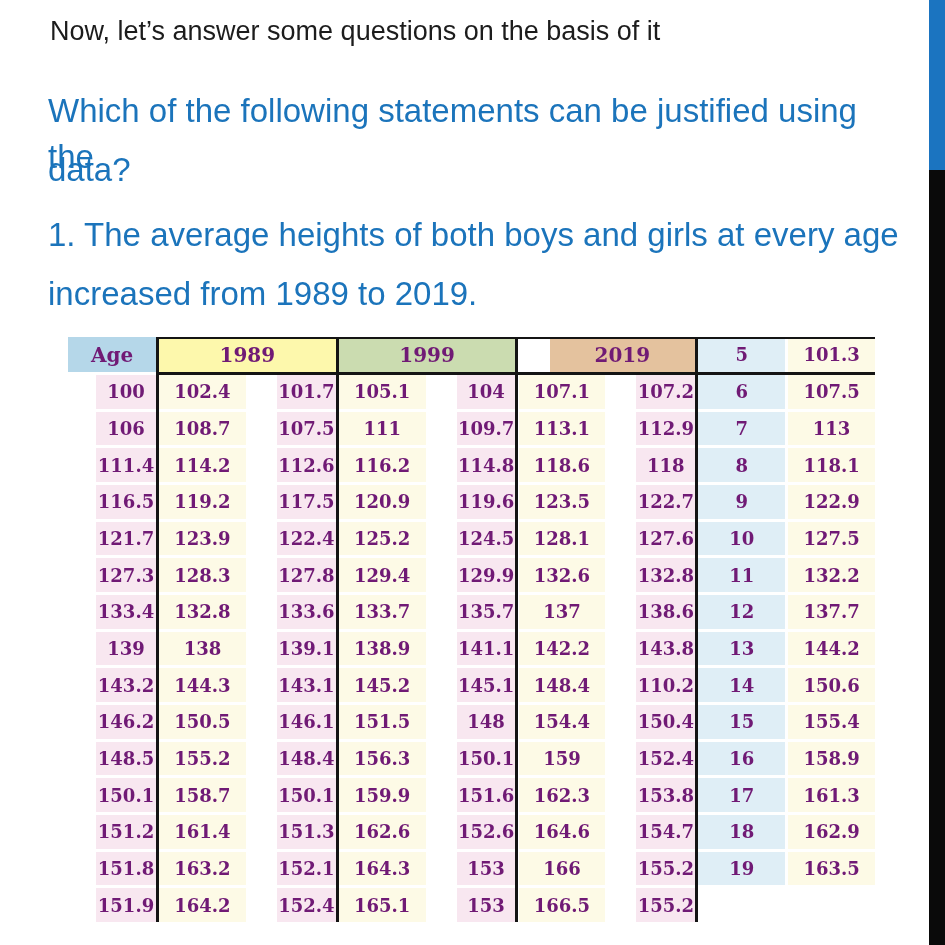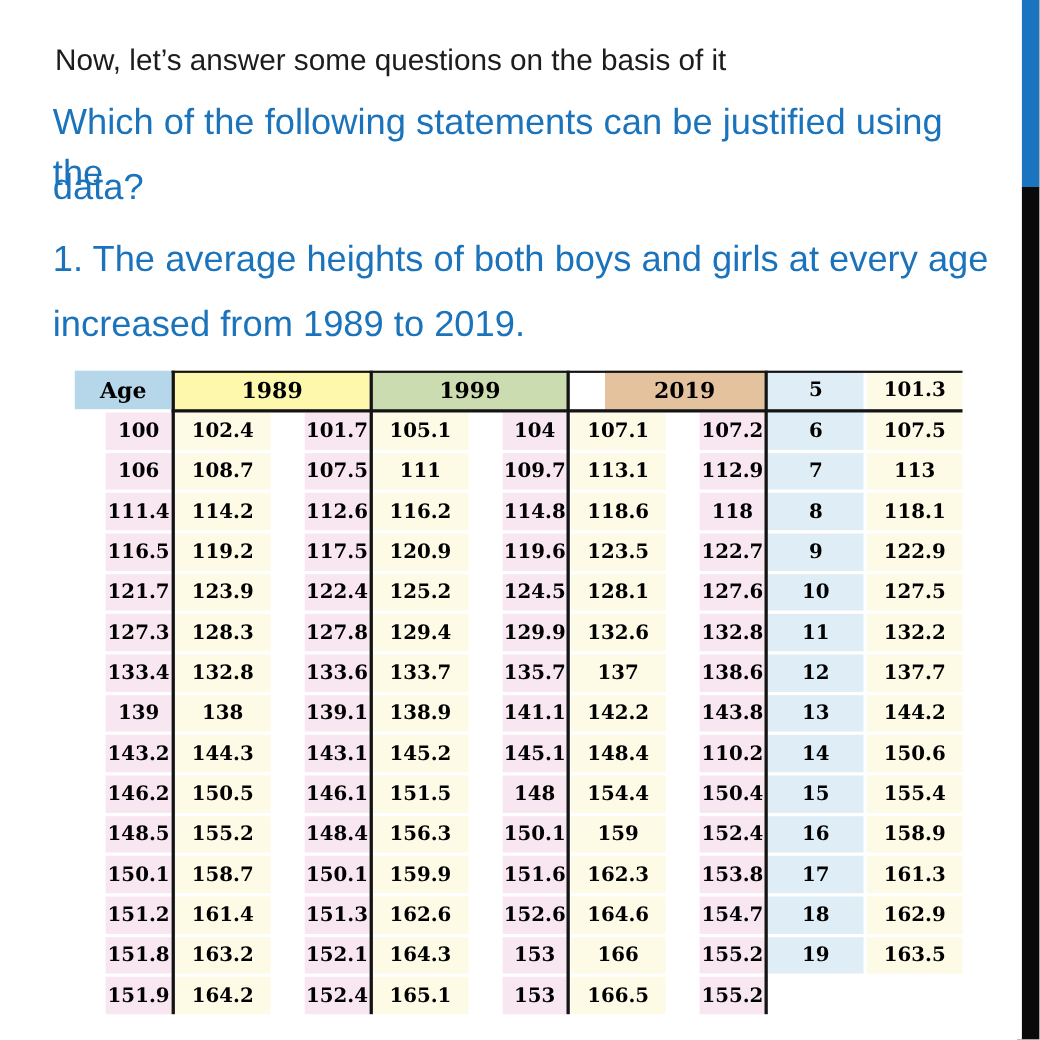--- a/index.html
+++ b/index.html
@@ -11,21 +11,21 @@
     font-family:"Liberation Sans", sans-serif;
     margin:0 auto;
   }
   
   .edge-bar{position:absolute;right:0;width:16px;}
   .edge-bar.blue{top:0;height:170px;background:var(--bar-blue);}
   .edge-bar.black{top:170px;height:775px;background:var(--bar-black);}
 
   
   .heading{
-    position:absolute;left:50px;top:40px;width:700px;
+    position:absolute;left:50px;top:16px;width:700px;
     font-size:27px;color:#1c1c1c;letter-spacing:0px;
   }
   .logo{
     position:absolute;right:42px;top:14px;
     font-family:"DejaVu Serif", serif;
     font-style:italic;font-weight:bold;
     font-size:40px;color:#000;letter-spacing:-2px;
   }
 
   
@@ -37,21 +37,21 @@
   
   .table-wrap{
     position:absolute;left:68px;top:337px;width:807px;height:585px;
   }
   .height-grid{
     display:grid;width:807px;height:585px;
     grid-template-columns:88px repeat(8, 1fr);
     grid-template-rows:35px repeat(15, 1fr);
     gap:3px;
     font-family:"DejaVu Serif", serif;
-    font-weight:700;color:#000000;
+    font-weight:700;color:#701a75;
   }
   .cell{display:flex;align-items:center;justify-content:center;font-size:18px;}
   .hdr{font-size:20px;}
   .hdr-age{background:var(--hdr-age);}
   .hdr-y0{background:var(--hdr-1989);grid-column:span 2;}
   .hdr-y1{background:var(--hdr-1999);grid-column:span 2;}
   .hdr-y2{background:var(--hdr-2009);grid-column:span 2;}
   .hdr-y3{background:var(--hdr-2019);grid-column:span 2;margin-left:31px;}
   .age-cell{background:var(--cell-age);}
   .colA{background:var(--cell-a);}

